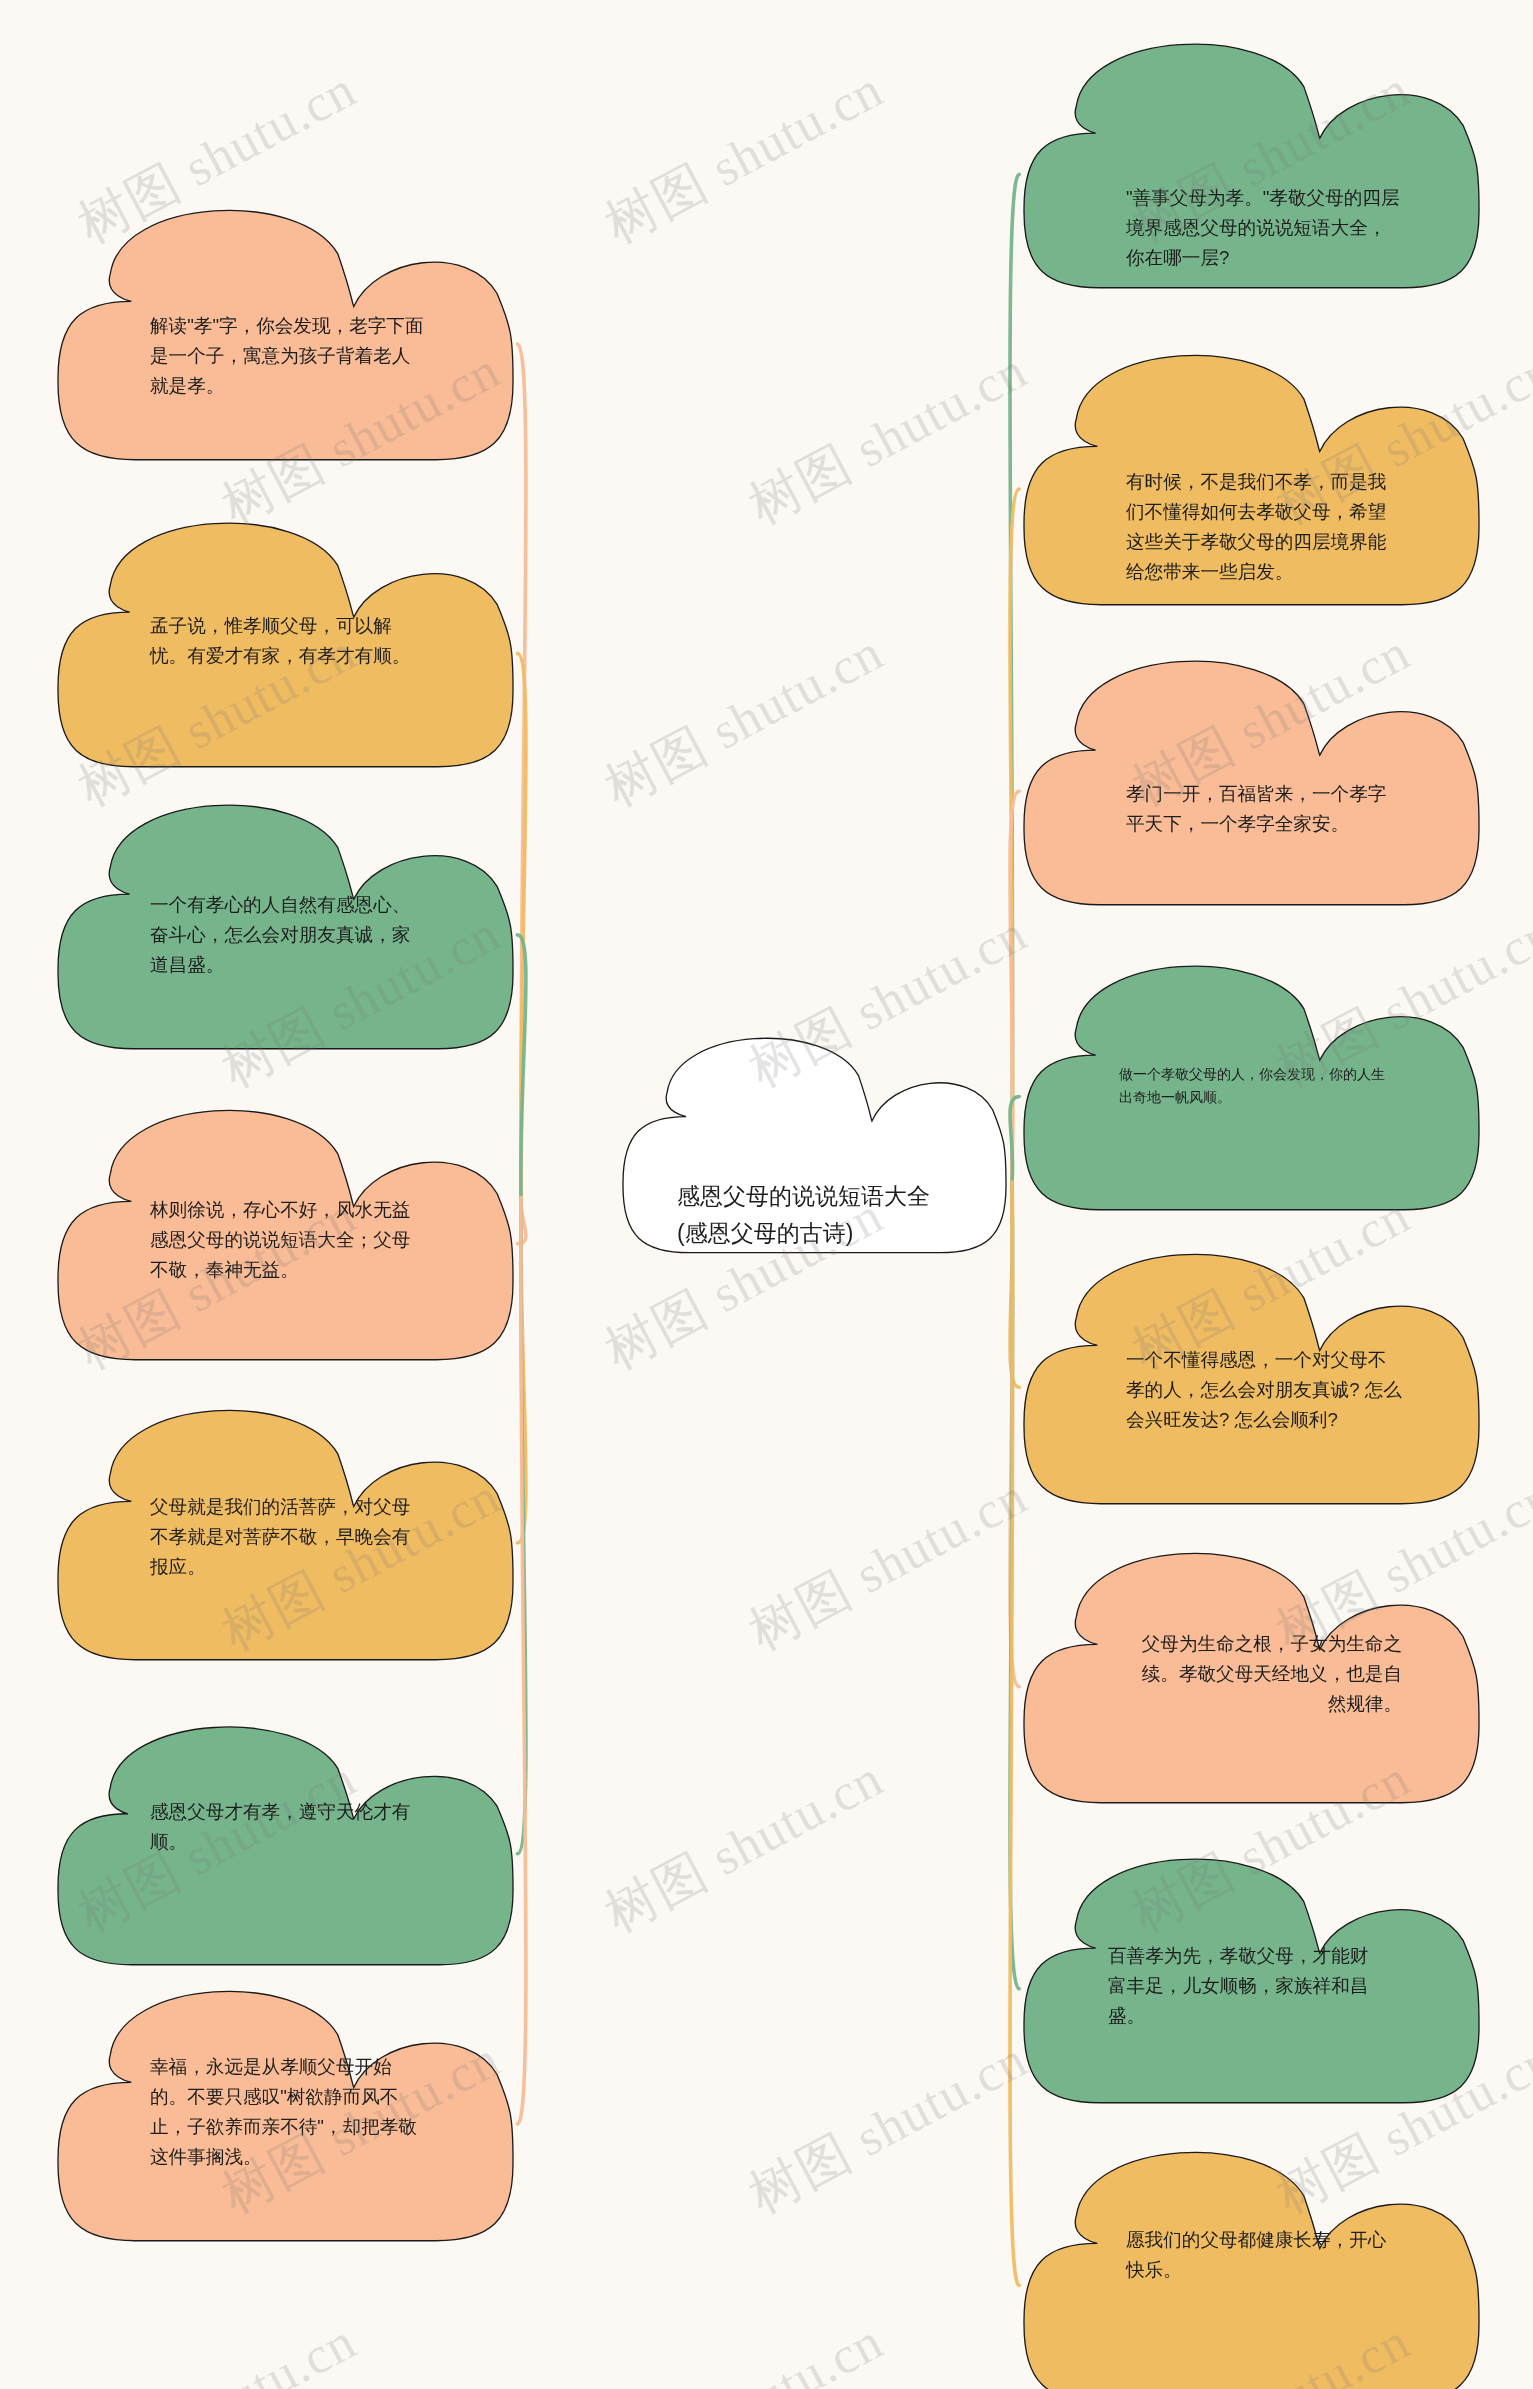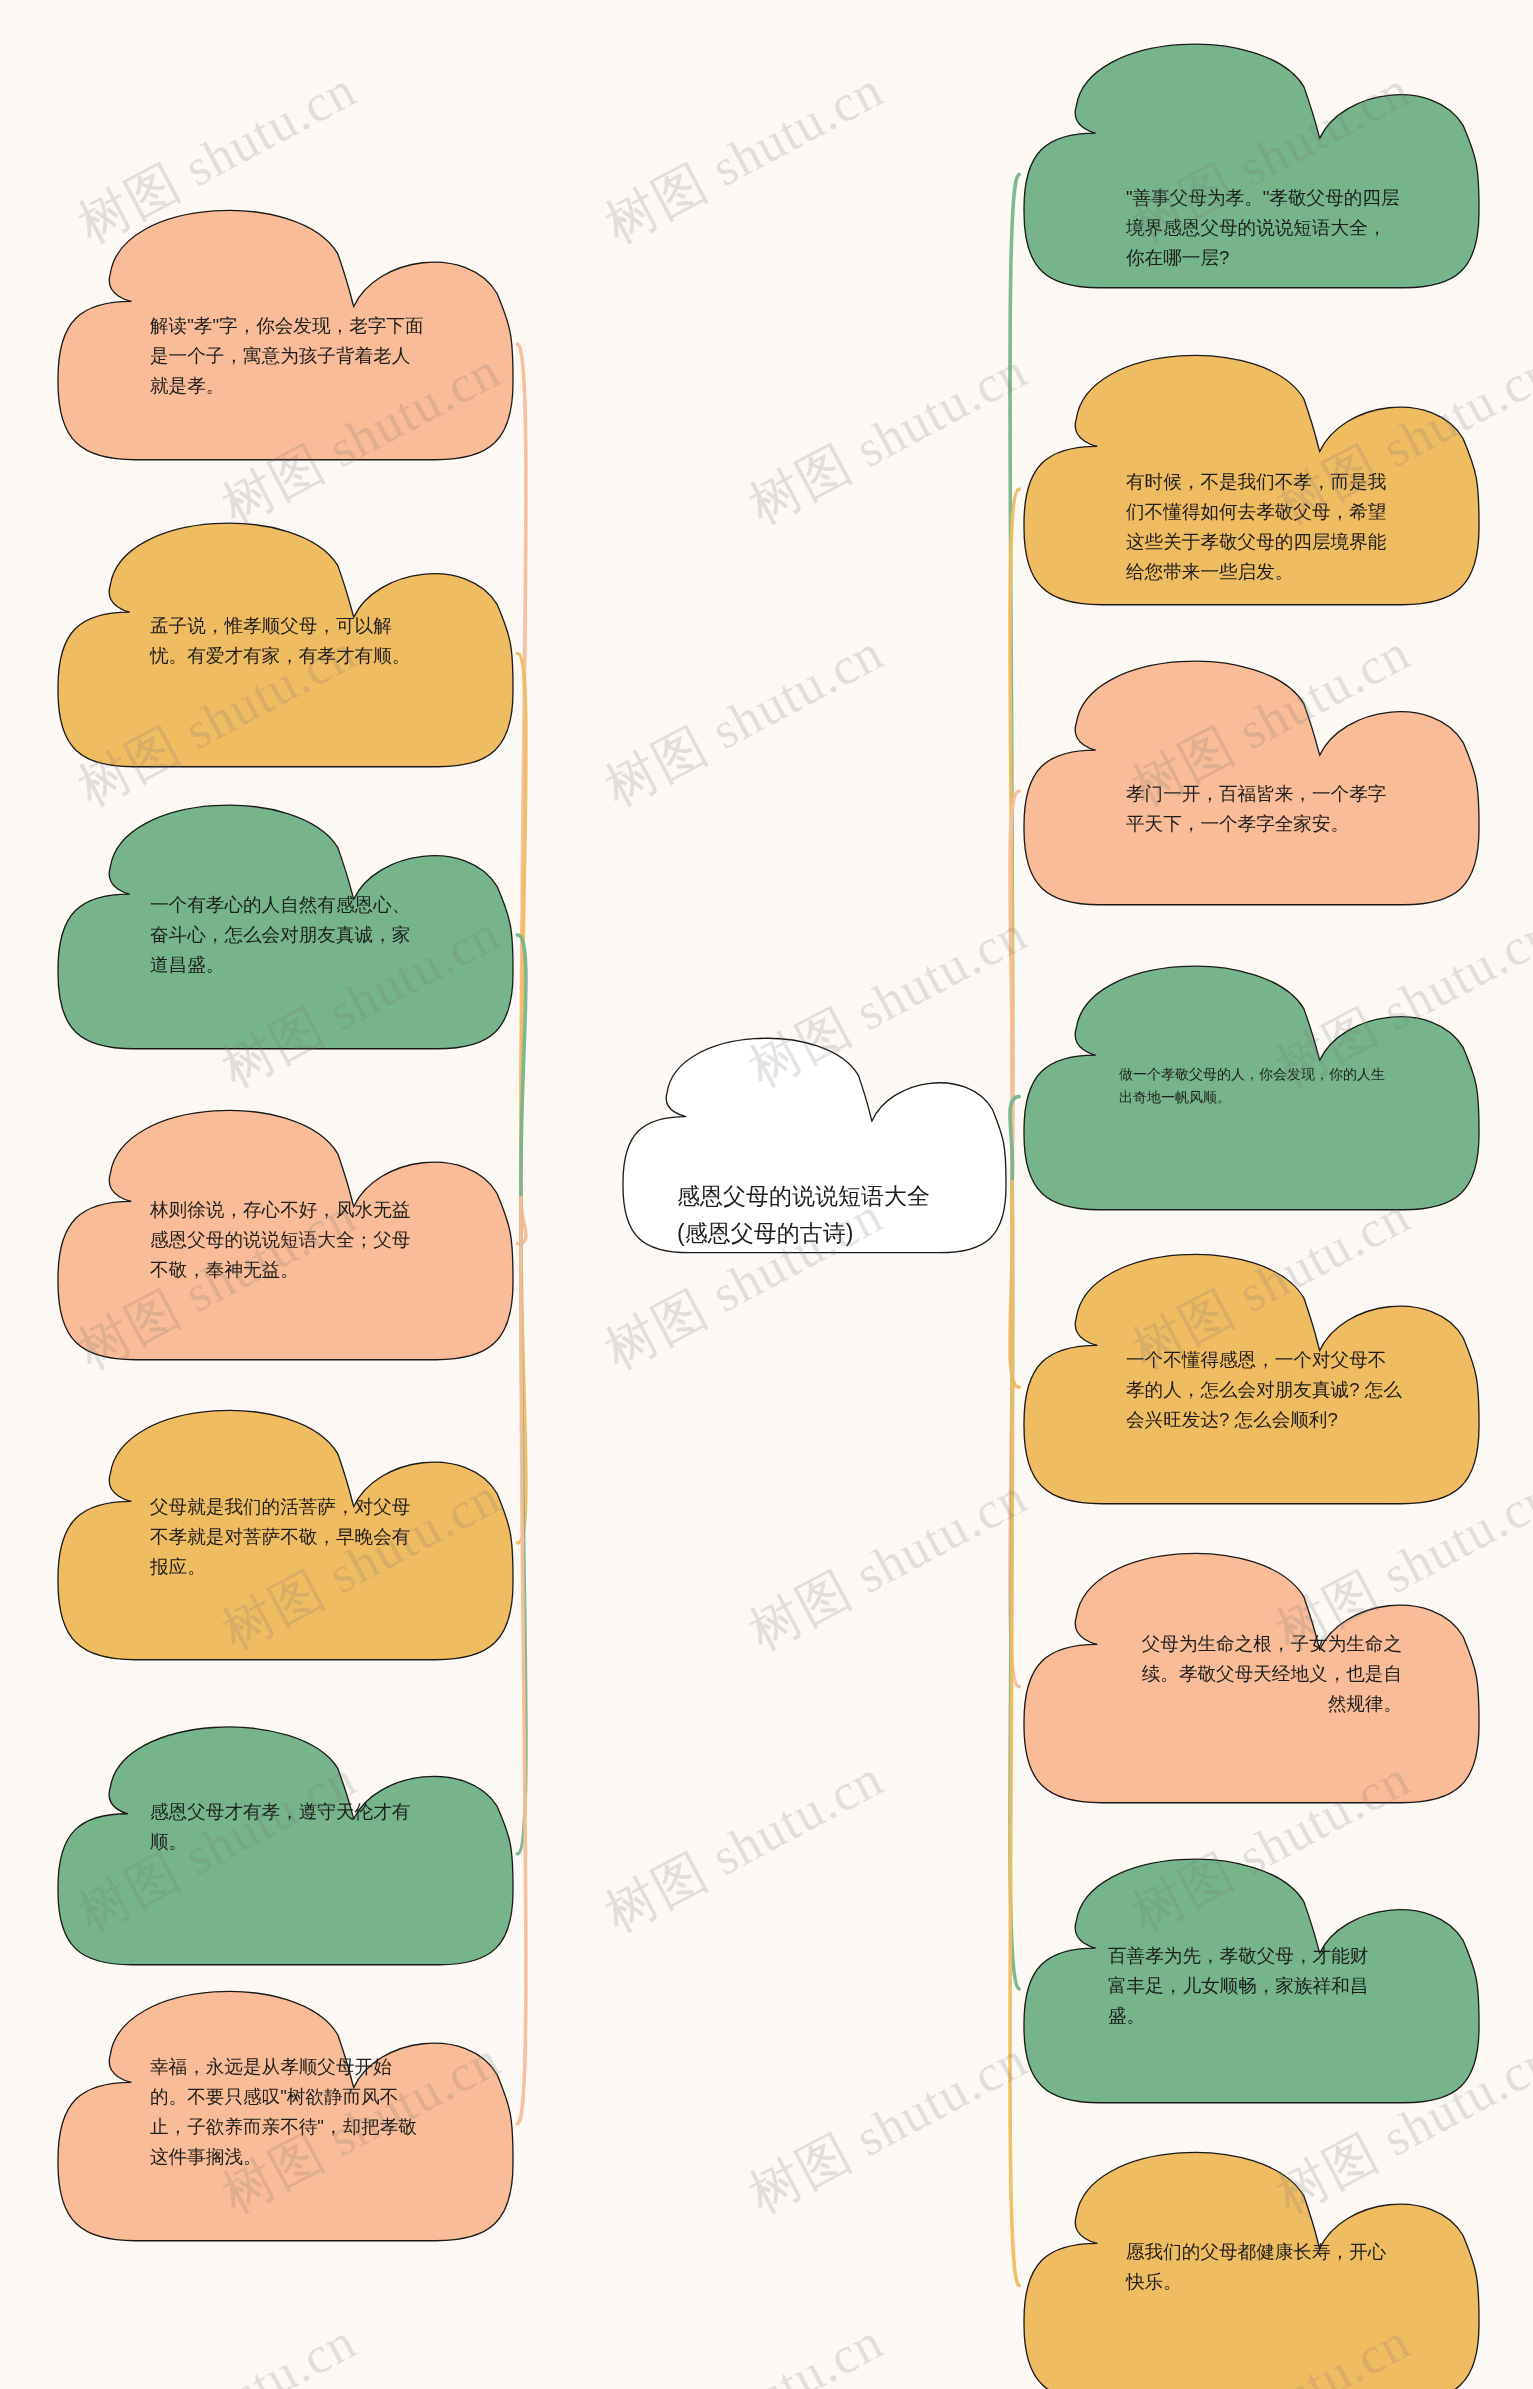--- a/index.html
+++ b/index.html
@@ -165,21 +165,21 @@
     <div class="node" style="left: 1024px; top: 1851px; width: 455px; height: 252px;">
       <svg width="455" height="252" viewBox="0 0 760 420">
         <path d="M 0 287.70000000000005 C 0 193.20000000000002 37.8 161.70000000000002 119.69999999999999 161.70000000000002 C 119.69999999999999 161.70000000000002 76 153.3 87.4 116.424 C 106.4 -8.4 402.8 -21 467.4 84.08400000000002 C 490.2 148.764 490.2 160.08300000000003 494 170.10000000000002 C 532 88.93500000000002 684 67.914 733.4 148.764 C 756.2 202.12500000000003 760 218.40000000000003 760 287.70000000000005 L 760 294 C 760 388.5 722.2 420 634 420 L 126 420 C 37.8 420 0 388.5 0 294 Z" fill="#76B48B" stroke="#1a1a1a" stroke-width="2.2"></path>
       </svg>
       <div class="txt" style="left: 84px; top: 90px; width: 276px; font-size: 18.6px;">百善孝为先，孝敬父母，才能财富丰足，儿女顺畅，家族祥和昌盛。</div>
     </div>
     <div class="node" style="left: 1024px; top: 2144px; width: 455px; height: 258px;">
       <svg width="455" height="258" viewBox="0 0 760 430">
         <path d="M 0 294.55 C 0 197.8 38.699999999999996 165.55 122.55 165.55 C 122.55 165.55 76 156.95000000000002 87.4 119.196 C 106.4 -8.6 402.8 -21.5 467.4 86.08600000000001 C 490.2 152.306 490.2 163.89450000000002 494 174.15 C 532 91.05250000000001 684 69.531 733.4 152.306 C 756.2 206.9375 760 223.60000000000002 760 294.55 L 760 301 C 760 397.75 721.3 430 631 430 L 129 430 C 38.699999999999996 430 0 397.75 0 301 Z" fill="#F0BC62" stroke="#1a1a1a" stroke-width="2.2"></path>
       </svg>
-      <div class="txt" style="left: 102px; top: 81px; width: 276px; font-size: 18.6px; margin-top: 12px;">愿我们的父母都健康长寿，开心快乐。</div>
+      <div class="txt" style="left: 102px; top: 81px; width: 276px; font-size: 18.6px;">愿我们的父母都健康长寿，开心快乐。</div>
     </div>
     <div class="node center-node" style="left: 623px; top: 1031px; width: 383px; height: 222px;">
       <svg width="383" height="222" viewBox="0 0 640 370">
         <path d="M 0 253.45000000000002 C 0 170.20000000000002 33.3 142.45000000000002 105.44999999999999 142.45000000000002 C 105.44999999999999 142.45000000000002 64 135.05 73.60000000000001 102.56400000000001 C 89.60000000000001 -7.4 339.20000000000005 -18.5 393.6 74.07400000000001 C 412.8 131.05400000000003 412.8 141.02550000000002 416 149.85000000000002 C 448 78.34750000000001 576 59.82900000000001 617.6 131.05400000000003 C 636.8 178.06250000000003 640 192.40000000000003 640 253.45000000000002 L 640 259 C 640 342.25 606.7 370 529 370 L 111 370 C 33.3 370 0 342.25 0 259 Z" fill="#FFFFFF" stroke="#1a1a1a" stroke-width="2.2"></path>
       </svg>
       <div class="txt" style="left: 54px; top: 147px; width: 276px; font-size: 23px;">感恩父母的说说短语大全(感恩父母的古诗)</div>
     </div>
   </div>
 
 

